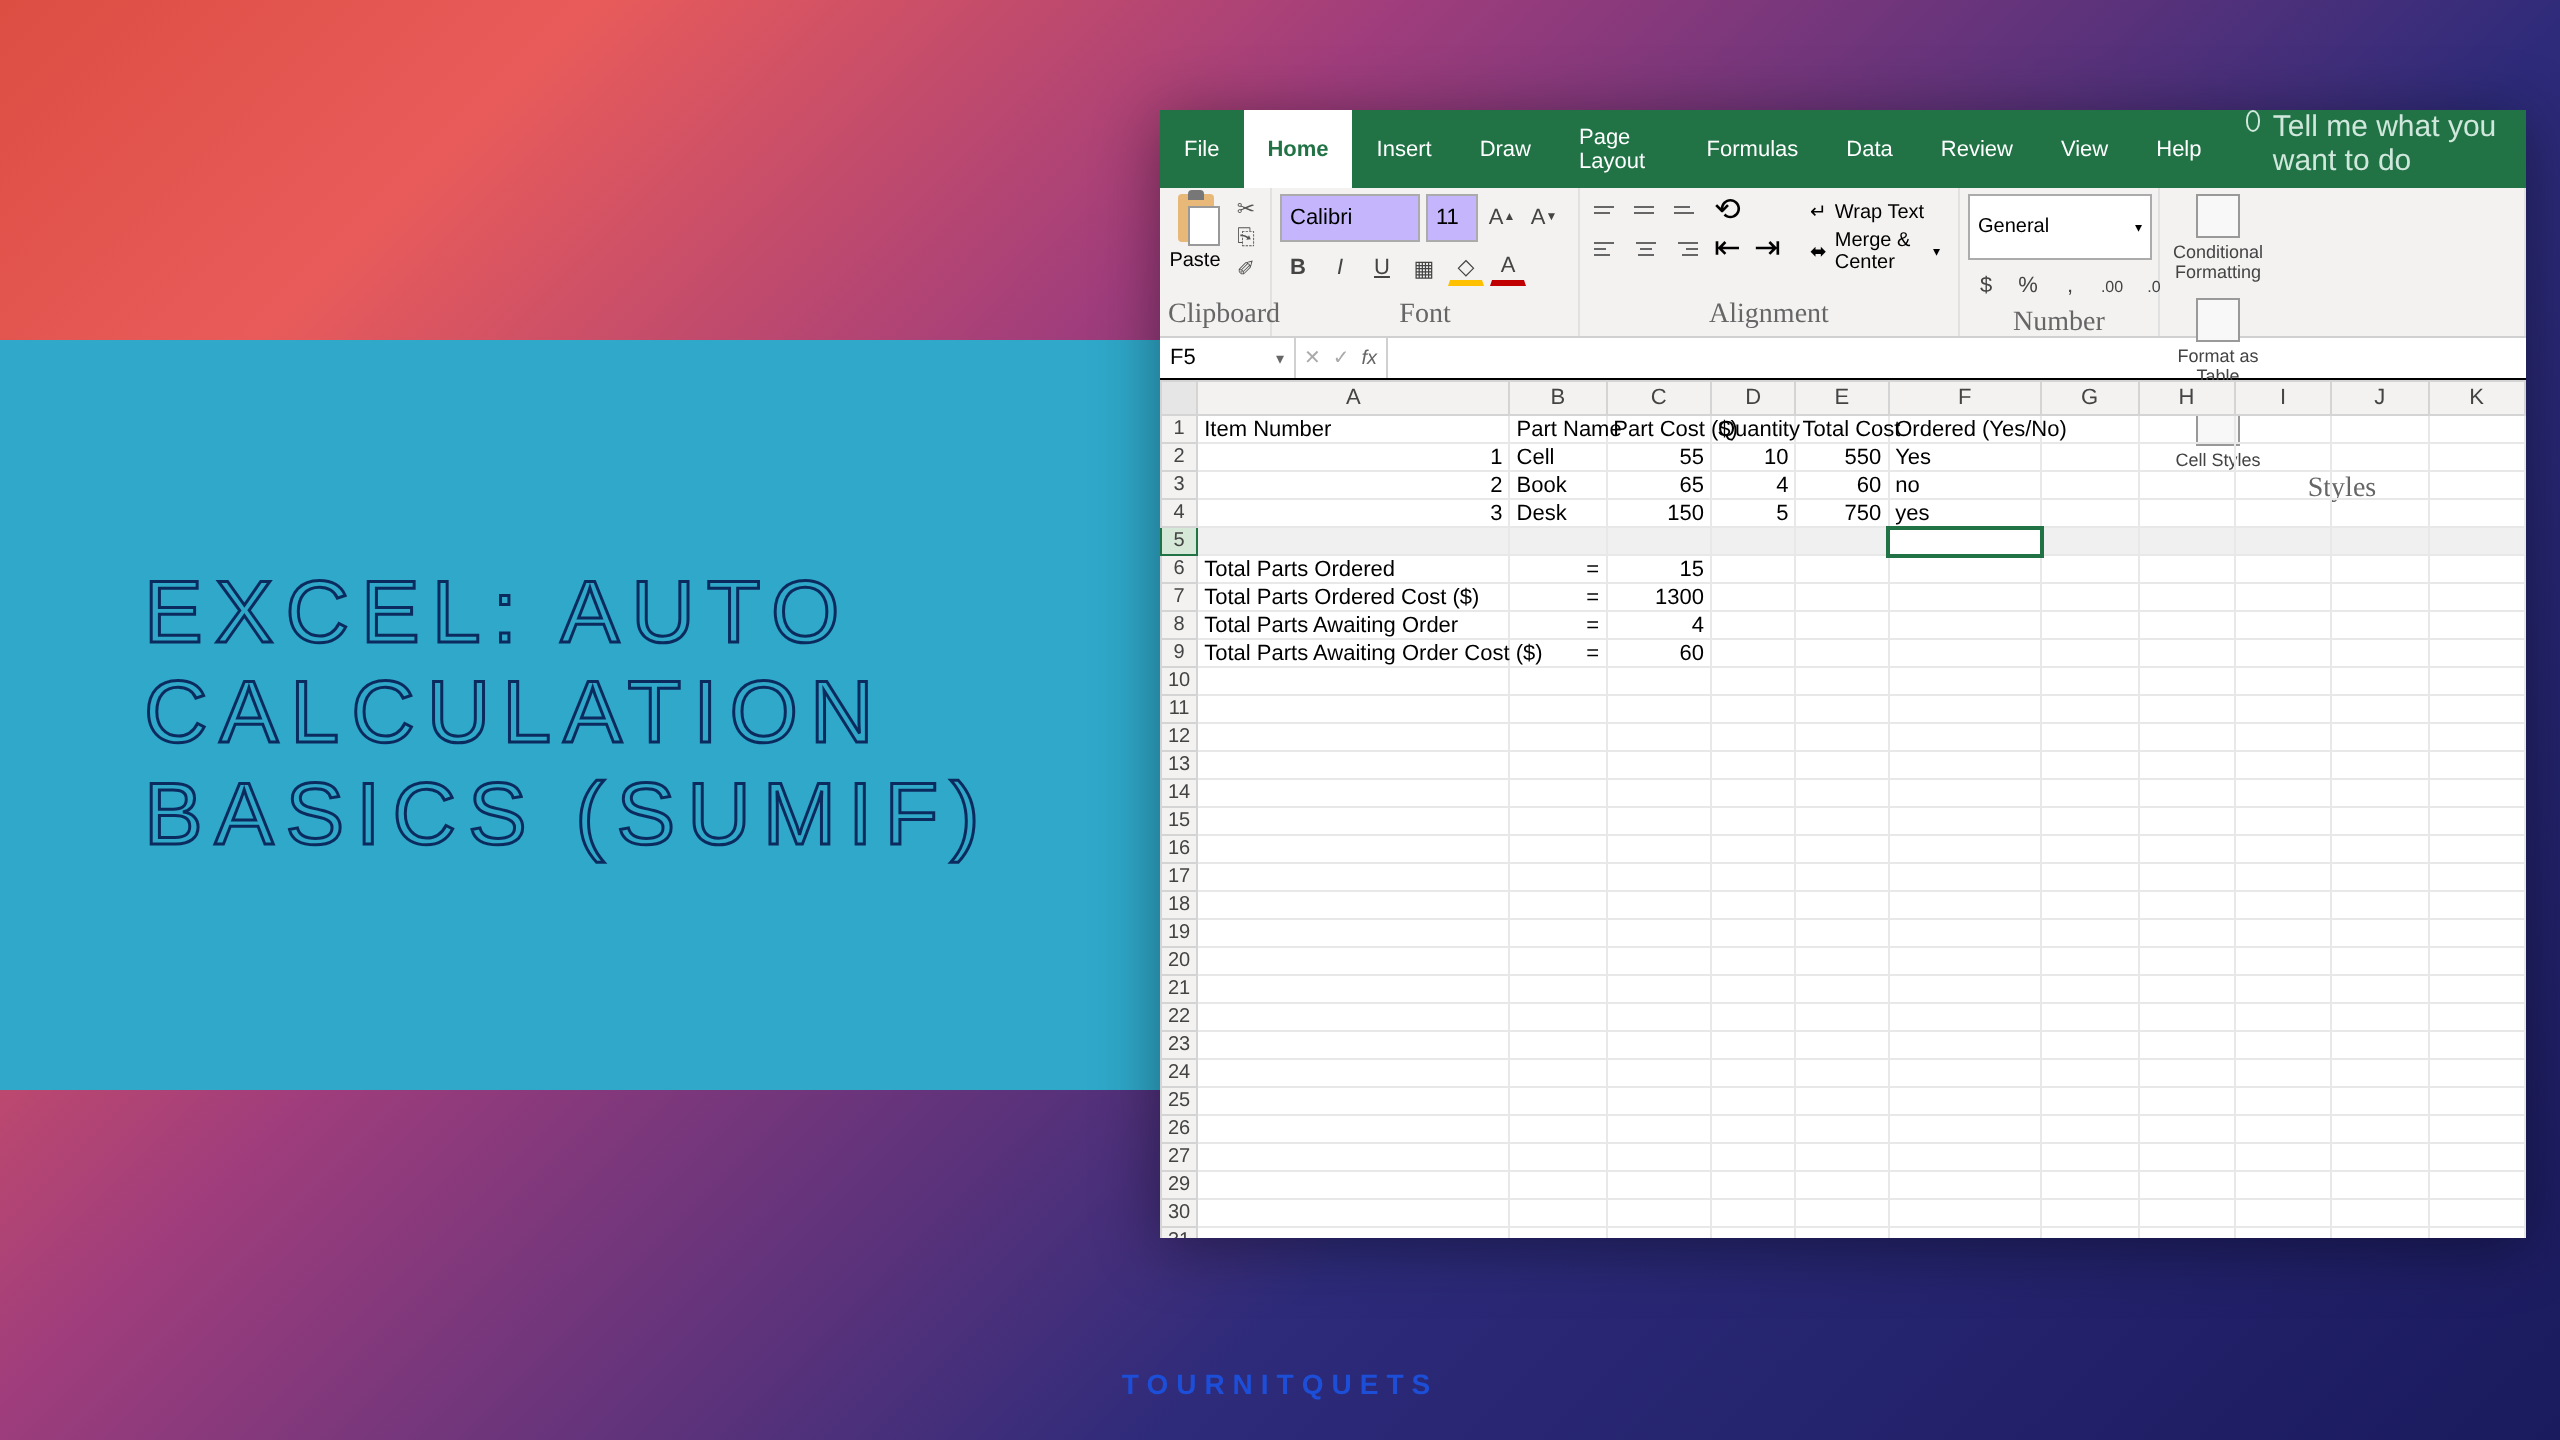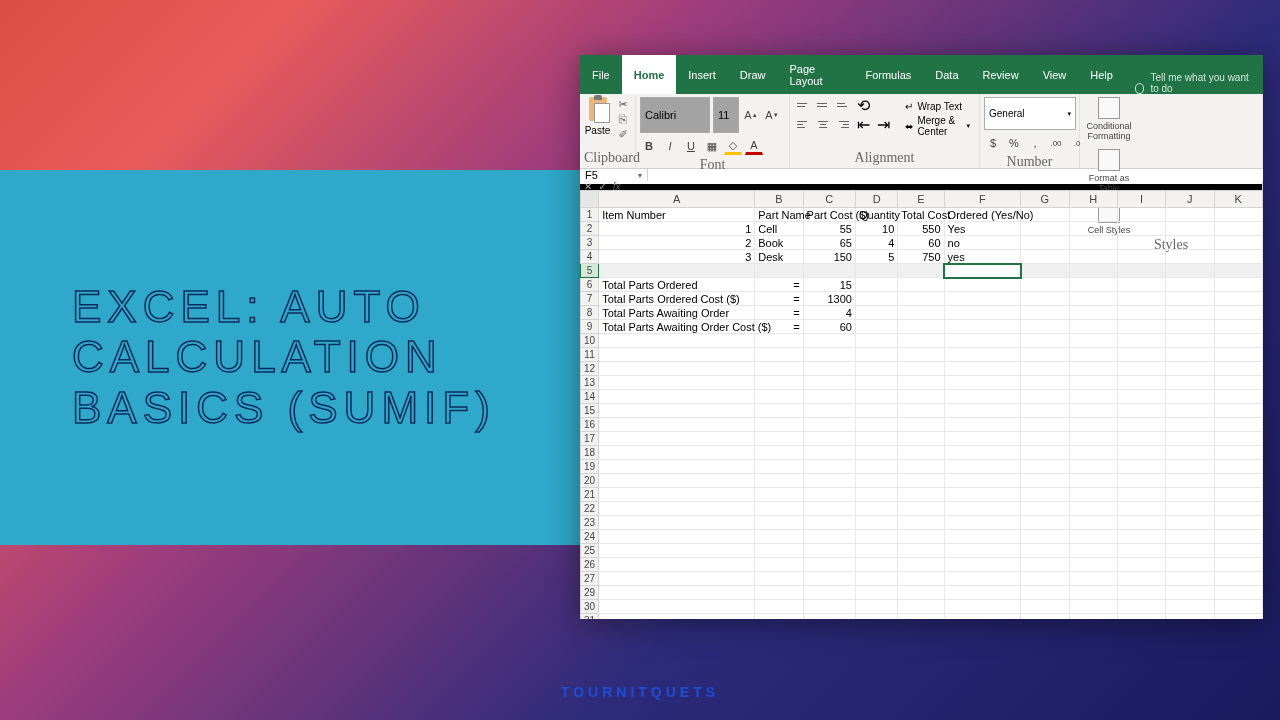--- a/index.html
+++ b/index.html
@@ -5,57 +5,57 @@
 * { margin: 0; padding: 0; box-sizing: border-box; font-family: 'Segoe UI', Arial, sans-serif; }
 body { width: 1280px; height: 720px; overflow: hidden; position: relative; }
 .bg { position: absolute; inset: 0; background: linear-gradient(135deg, #dc4e42 0%, #e85b5a 15%, #a03d7c 35%, #2d2b7a 65%, #1a1a5e 100%); }
 .blue-panel { position: absolute; left: 0; top: 170px; width: 580px; height: 375px; background: #2fa8c9; display: flex; align-items: center; padding: 0 30px 0 72px; }
 .blue-title { font-family: Futura, 'Arial Black', sans-serif; font-size: 44px; font-weight: 400; color: transparent; -webkit-text-stroke: 1.5px #0b2a5e; letter-spacing: 6px; line-height: 1.15; text-transform: uppercase; }
 .footer-text { position: absolute; bottom: 20px; left: 50%; transform: translateX(-50%); color: #1d4ed8; font-size: 14px; letter-spacing: 4px; font-weight: 700; }
 .excel { position: absolute; left: 580px; top: 55px; width: 683px; height: 564px; background: #fff; box-shadow: 0 4px 30px rgba(0,0,0,0.4); display: flex; flex-direction: column; }
 .ribbon-tabs { display: flex; background: #217346; height: 39px; align-items: stretch; font-size: 11px; color: #fff; }
 .rtab { padding: 0 12px; display: flex; align-items: center; cursor: pointer; }
 .rtab.active { background: #fff; color: #217346; font-weight: 600; }
-.tell-me { display: flex; align-items: flex-end; gap: 6px; padding: 0 10px; font-size: 10px; color: #d0e8dc; }
+.tell-me { display: flex; align-items: flex-start; gap: 6px; padding: 0 10px; font-size: 15px; color: #d0e8dc; }
 .bulb { width: 11px; height: 11px; border: 1px solid #d0e8dc; border-radius: 50%; position: relative; }
 .ribbon { height: 75px; background: #f3f2f1; border-bottom: 1px solid #d0d0d0; display: flex; }
 .rgroup { border-right: 1px solid #e1e1e1; padding: 3px 4px 0; display: flex; flex-direction: column; justify-content: space-between; position: relative; }
 .rgroup-body { flex: 1; display: flex; align-items: flex-start; gap: 4px; }
 .rgroup-label { font-size: 14px; color: #666; text-align: center; padding: 2px 0; position: relative; font-family: Liberation Serif, serif; }
 .paste-btn { display: flex; flex-direction: column; align-items: center; width: 36px; }
 .paste-icon { width: 24px; height: 28px; position: relative; }
 .clip { position: absolute; top: 0; left: 3px; width: 18px; height: 24px; background: #e8b878; border-radius: 2px; }
 .clip::before { content: ''; position: absolute; top: -2px; left: 5px; width: 8px; height: 5px; background: #777; border-radius: 2px 2px 0 0; }
 .paper { position: absolute; top: 6px; left: 8px; width: 16px; height: 20px; background: #fff; border: 1px solid #999; }
 .mini-col { display: flex; flex-direction: column; gap: 1px; }
 .mini-btn { width: 16px; height: 14px; font-size: 11px; display: flex; align-items: center; justify-content: center; color: #555; }
 .font-group .rgroup-body { flex-direction: column; gap: 4px; }
 .font-row { display: flex; gap: 3px; align-items: center; }
-.font-sel { border: 1px solid #ababab; background: #a3a3a3; font-size: 11px; height: 36px; padding: 0 4px; }
+.font-sel { border: 1px solid #ababab; background: #c4b5fd; font-size: 11px; height: 24px; padding: 0 4px; }
 .fname { width: 70px; }
 .fsize { width: 26px; }
 .fbtn { width: 18px; height: 18px; font-size: 11px; display: flex; align-items: center; justify-content: center; color: #444; border: 1px solid transparent; }
 .fbtn.bold { font-weight: bold; }
 .fbtn.ital { font-style: italic; }
 .fbtn.und { text-decoration: underline; }
 .color-under { border-bottom: 3px solid; padding-bottom: 0; height: 17px; }
 .align-group .rgroup-body { flex-direction: column; gap: 3px; }
 .align-row { display: flex; gap: 2px; }
 .abtn { width: 18px; height: 16px; display: flex; flex-direction: column; justify-content: center; gap: 2px; padding: 0 3px; }
 .aline { height: 1px; background: #666; }
 .wrap-merge { display: flex; flex-direction: column; gap: 2px; font-size: 10px; }
 .wm-btn { display: flex; align-items: center; gap: 4px; height: 18px; padding: 0 4px; border: 1px solid transparent; }
 .num-group .rgroup-body { flex-direction: column; gap: 4px; }
 .num-sel { border: 1px solid #ababab; background: #fff; font-size: 10px; height: 33px; width: 92px; padding: 0 4px; display: flex; align-items: center; justify-content: space-between; }
 .num-row { display: flex; gap: 3px; }
 .nbtn { width: 18px; height: 18px; font-size: 11px; display: flex; align-items: center; justify-content: center; color: #444; }
 .styles-group .rgroup-body { gap: 8px; flex-direction: column; }
 .style-btn { display: flex; flex-direction: column; align-items: center; width: 50px; font-size: 9px; text-align: center; color: #444; gap: 2px; }
 .style-icon { width: 22px; height: 22px; border: 1px solid #999; background: #f8f8f8; }
-.formula-bar { height: 21px; border-bottom: 6px solid #000000; display: flex; align-items: stretch; font-size: 11px; flex-direction: column; }
+.formula-bar { height: 21px; border-bottom: 1px solid #000000; display: flex; align-items: stretch; font-size: 11px; }
 .name-box { width: 68px; border-right: 1px solid #d0d0d0; padding: 0 5px; display: flex; align-items: center; justify-content: space-between; }
 .nb-arrow { font-size: 8px; color: #666; }
 .fb-btns { display: flex; align-items: center; border-right: 1px solid #d0d0d0; padding: 0 4px; gap: 6px; font-size: 10px; color: #aaa; }
 .fb-btns .fx { font-style: italic; color: #666; }
 .fb-input { flex: 1; padding: 0 5px; display: flex; align-items: center; }
 .grid { flex: 1; overflow: hidden; position: relative; }
 .grid-table { border-collapse: collapse; font-size: 11px; width: 100%; table-layout: fixed; }
 .col-hdr th { background: #f3f2f1; border: 1px solid #d4d4d4; font-weight: 400; color: #444; height: 17px; font-size: 11px; }
 .col-hdr th:first-child { width: 18px; background: #e6e6e6; }
 .row-hdr { background: #f3f2f1; border: 1px solid #d4d4d4; text-align: center; color: #444; font-size: 10px; height: 14px; }

